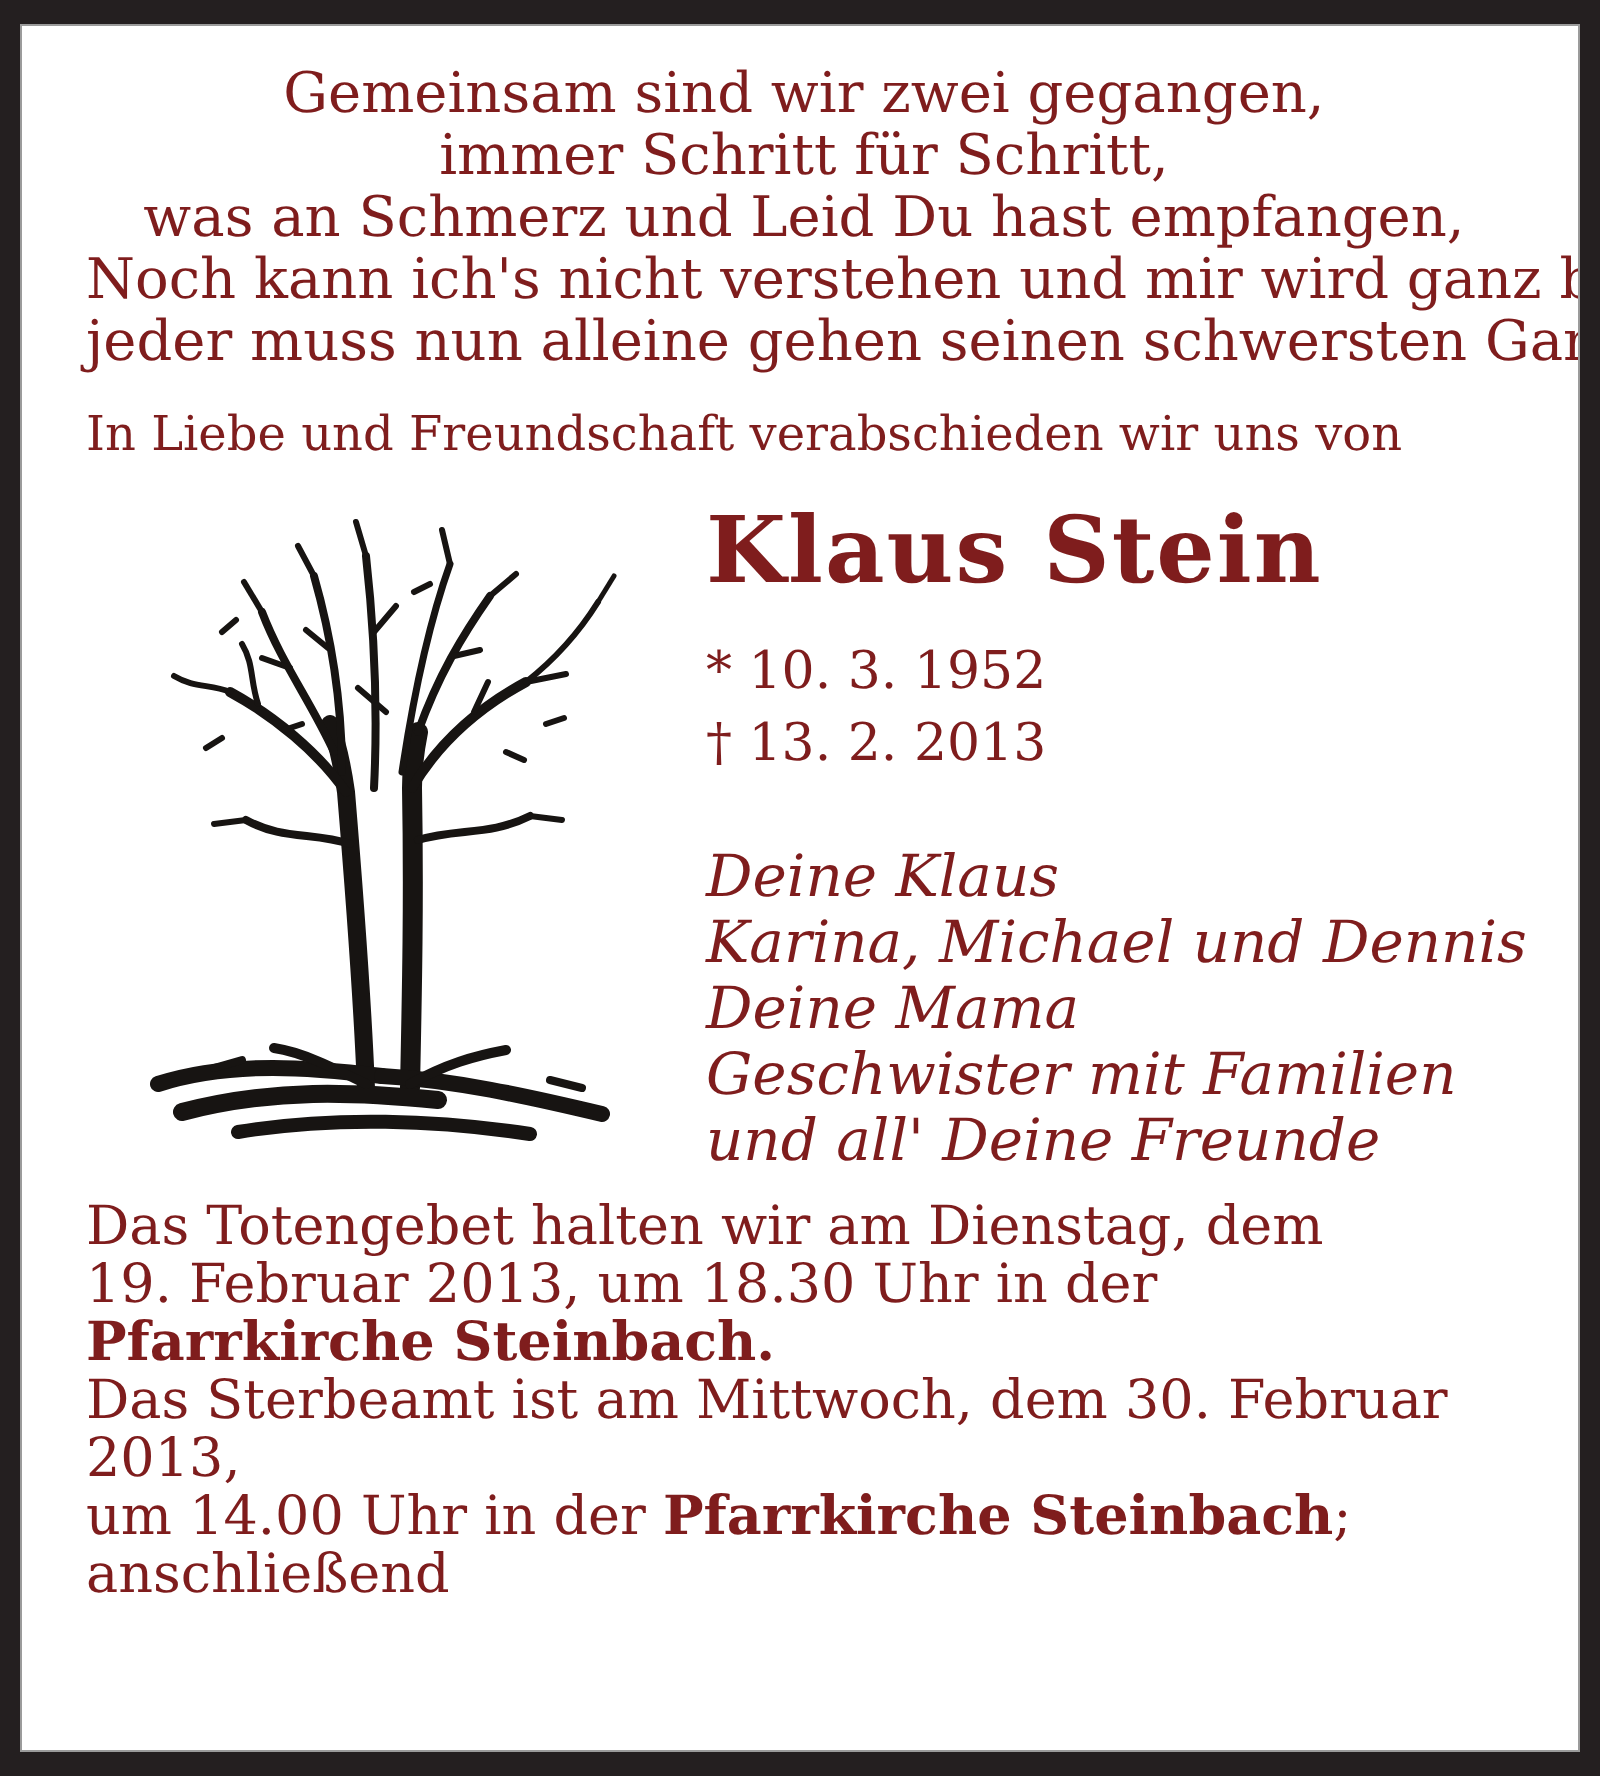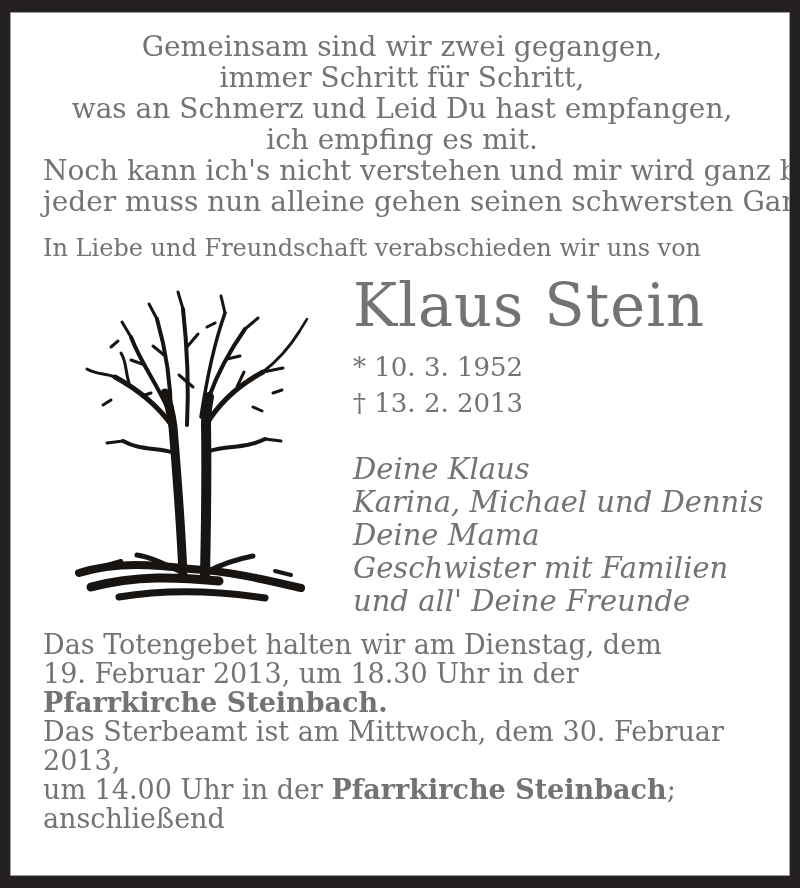--- a/index.html
+++ b/index.html
@@ -1,43 +1,42 @@
 <!DOCTYPE html>
 <html><head>
 <meta charset="utf-8">
 <style>
   html,body{margin:0;padding:0;background:#ffffff;}
   body{width:800px;height:888px;}
   .frame{box-sizing:border-box;width:800px;height:888px;background:#241f20;padding:12px 10px;}
   .paper{box-sizing:border-box;width:100%;height:100%;background:#ffffff;border:1px solid #9b9b9b;
          padding:18px 28px 0 32px;overflow:hidden;
-         font-family:"DejaVu Serif","Liberation Serif",serif;color:#737373;}
+         font-family:"DejaVu Serif","Liberation Serif",serif;color:#7f1d1d;}
   .poem{text-align:center;font-size:28px;line-height:31px;white-space:nowrap;}
   .intro{margin-top:16px;font-size:24px;line-height:30px;}
   .main-row{display:flex;align-items:flex-start;margin-top:12px;}
   .tree-wrap{flex:0 0 auto;width:250px;margin-left:24px;}
   .right-col{margin-left:36px;}
-  .name{font-size:59px;font-weight:normal;line-height:62px;letter-spacing:1px;white-space:nowrap;}
+  .name{font-size:46px;font-weight:bold;line-height:62px;letter-spacing:1px;white-space:nowrap;}
   .dates{margin-top:12px;font-size:26px;line-height:36px;}
   .mourners{margin-top:32px;font-size:29px;line-height:33px;font-style:italic;white-space:nowrap;}
   .dateline{margin-top:12px;font-size:28px;line-height:30px;}
   .service{margin-top:12px;font-size:27px;line-height:29px;}
   .service .bold{font-weight:bold;}
 </style>
 </head>
 <body>
 
 <div class="frame">
   <div class="paper">
 
     <div class="poem">
       <div>Gemeinsam sind wir zwei gegangen,</div>
       <div>immer Schritt für Schritt,</div>
       <div>was an Schmerz und Leid Du hast empfangen,</div>
-      <div>ich empfing es mit.</div>
       <div>Noch kann ich's nicht verstehen und mir wird ganz bang,</div>
       <div>jeder muss nun alleine gehen seinen schwersten Gang.</div>
     </div>
 
     <div class="intro">In Liebe und Freundschaft verabschieden wir uns von</div>
 
     <div class="main-row">
       <div class="tree-wrap">
         <svg width="250" height="330" viewBox="0 0 250 330" xmlns="http://www.w3.org/2000/svg">
           <g stroke="#171412" fill="none" stroke-linecap="round">

